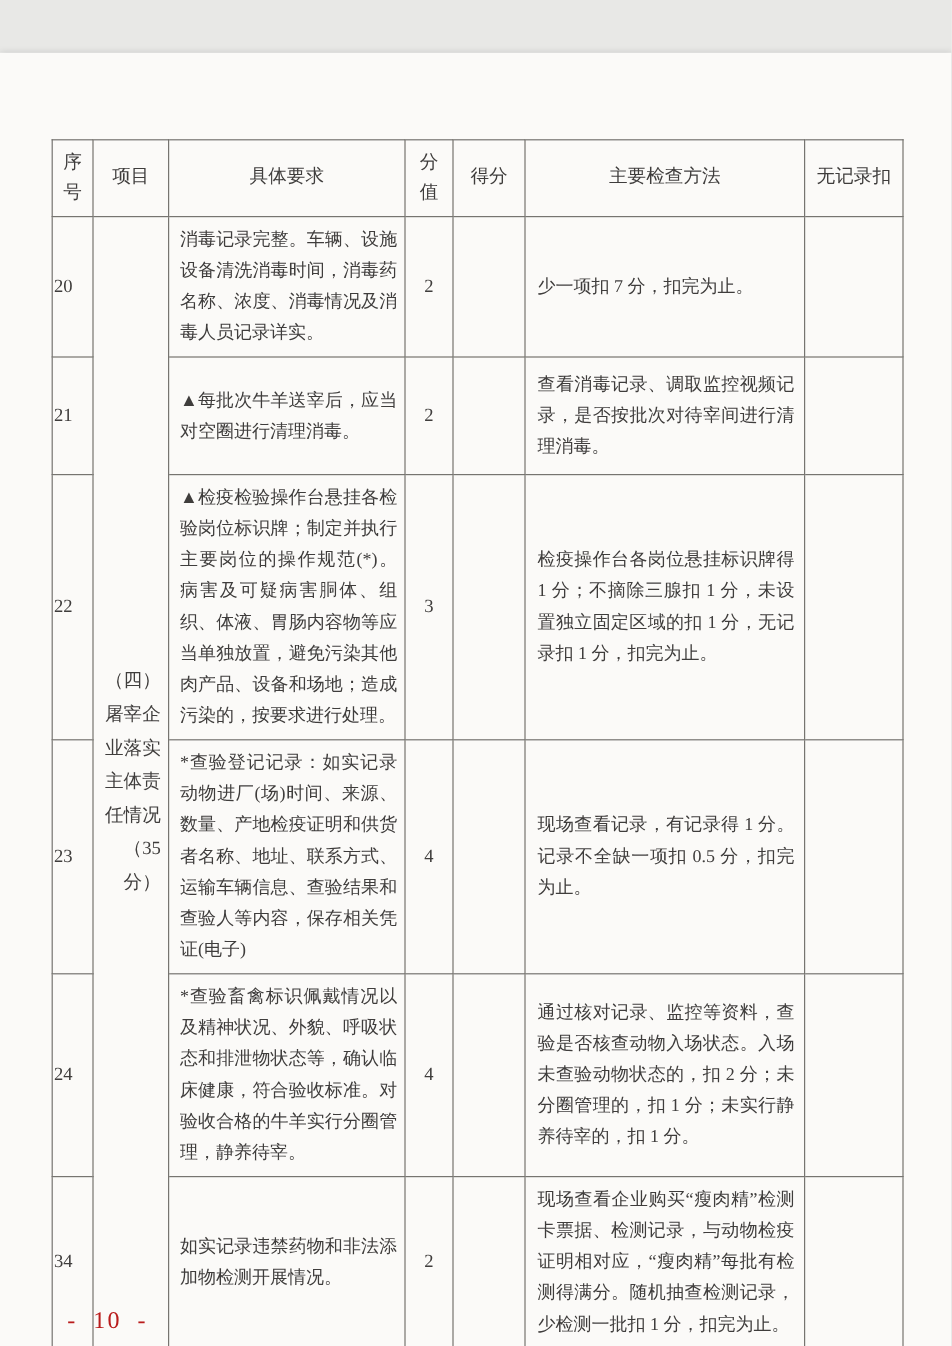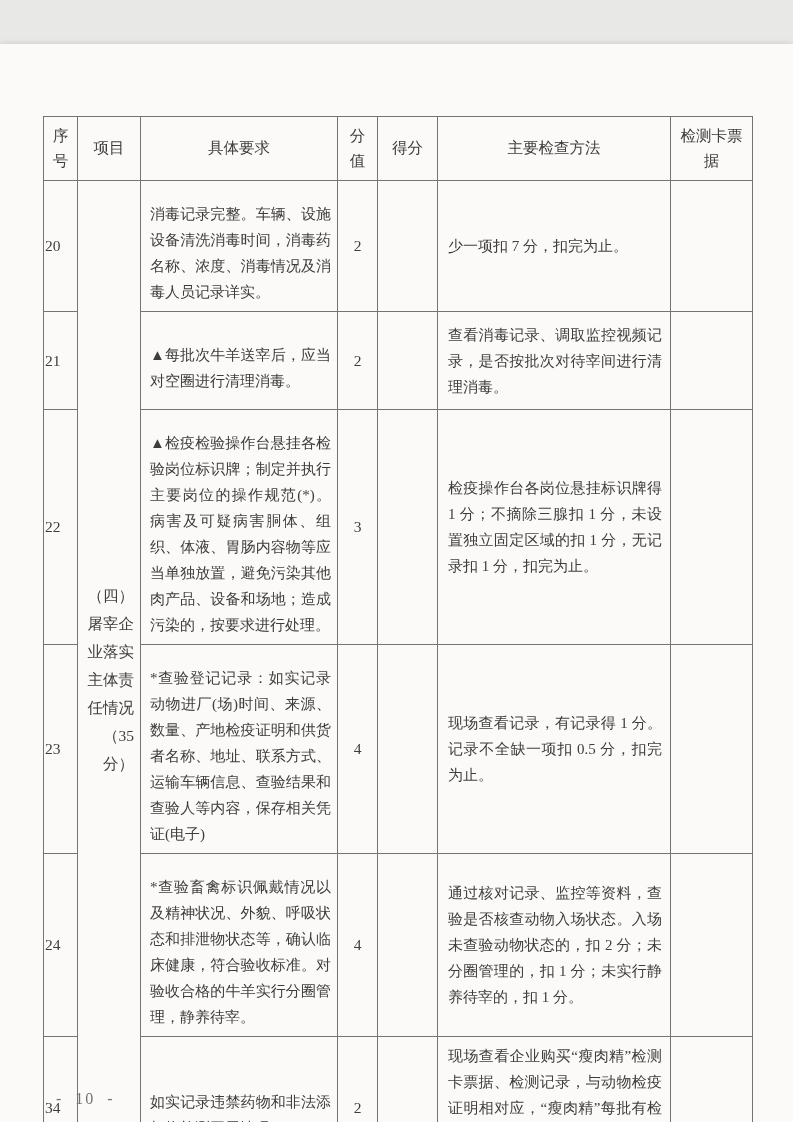--- a/index.html
+++ b/index.html
@@ -43,21 +43,21 @@
     font-size: 15.5px;
     font-family: Liberation Serif, serif;
   }
   td.cell-score {
     text-align: center;
     font-size: 15.5px;
   }
   td.cell-req {
     font-size: 15px;
     line-height: 26px;
-    padding: 20px 6px 6px 9px;
+    padding: 6px 6px 6px 9px;
     text-align: justify;
   }
   td.cell-method {
     font-size: 15px;
     line-height: 26px;
     padding: 6px 8px 6px 10px;
     text-align: justify;
   }
   td.cell-category {
     padding: 2px;
@@ -75,22 +75,22 @@
   tr.row-20 { height: 117px; }
   tr.row-21 { height: 98px; }
   tr.row-22 { height: 213px; }
   tr.row-23 { height: 170px; }
   tr.row-24 { height: 160px; }
   tr.row-25 { height: 140px; }
   .page-number {
     position: absolute;
     left: 56px;
     top: 1046px;
-    font-size: 16px;
-    color: #737373;
+    font-size: 20px;
+    color: #b91c1c;
     letter-spacing: 2px;
     word-spacing: 6px;
   }
 </style>
 </head>
 <body>
 
 <div class="page">
 
   <table class="checklist">
@@ -105,21 +105,21 @@
     </colgroup>
 
     <tbody>
         <tr class="row-header">
       <th>序号</th>
       <th>项目</th>
       <th>具体要求</th>
       <th>分值</th>
       <th>得分</th>
       <th>主要检查方法</th>
-      <th>检测卡票据</th>
+      <th>无记录扣</th>
     </tr>
 
     <tr class="row-20">
       <td class="cell-no">20</td>
       <td class="cell-category" rowspan="6">
         <div class="category-text">（四）屠宰企业落实主体责任情况（35分）</div>
       </td>
       <td class="cell-req">消毒记录完整。车辆、设施设备清洗消毒时间，消毒药名称、浓度、消毒情况及消毒人员记录详实。</td>
       <td class="cell-score">2</td>
       <td class="cell-score"></td>

